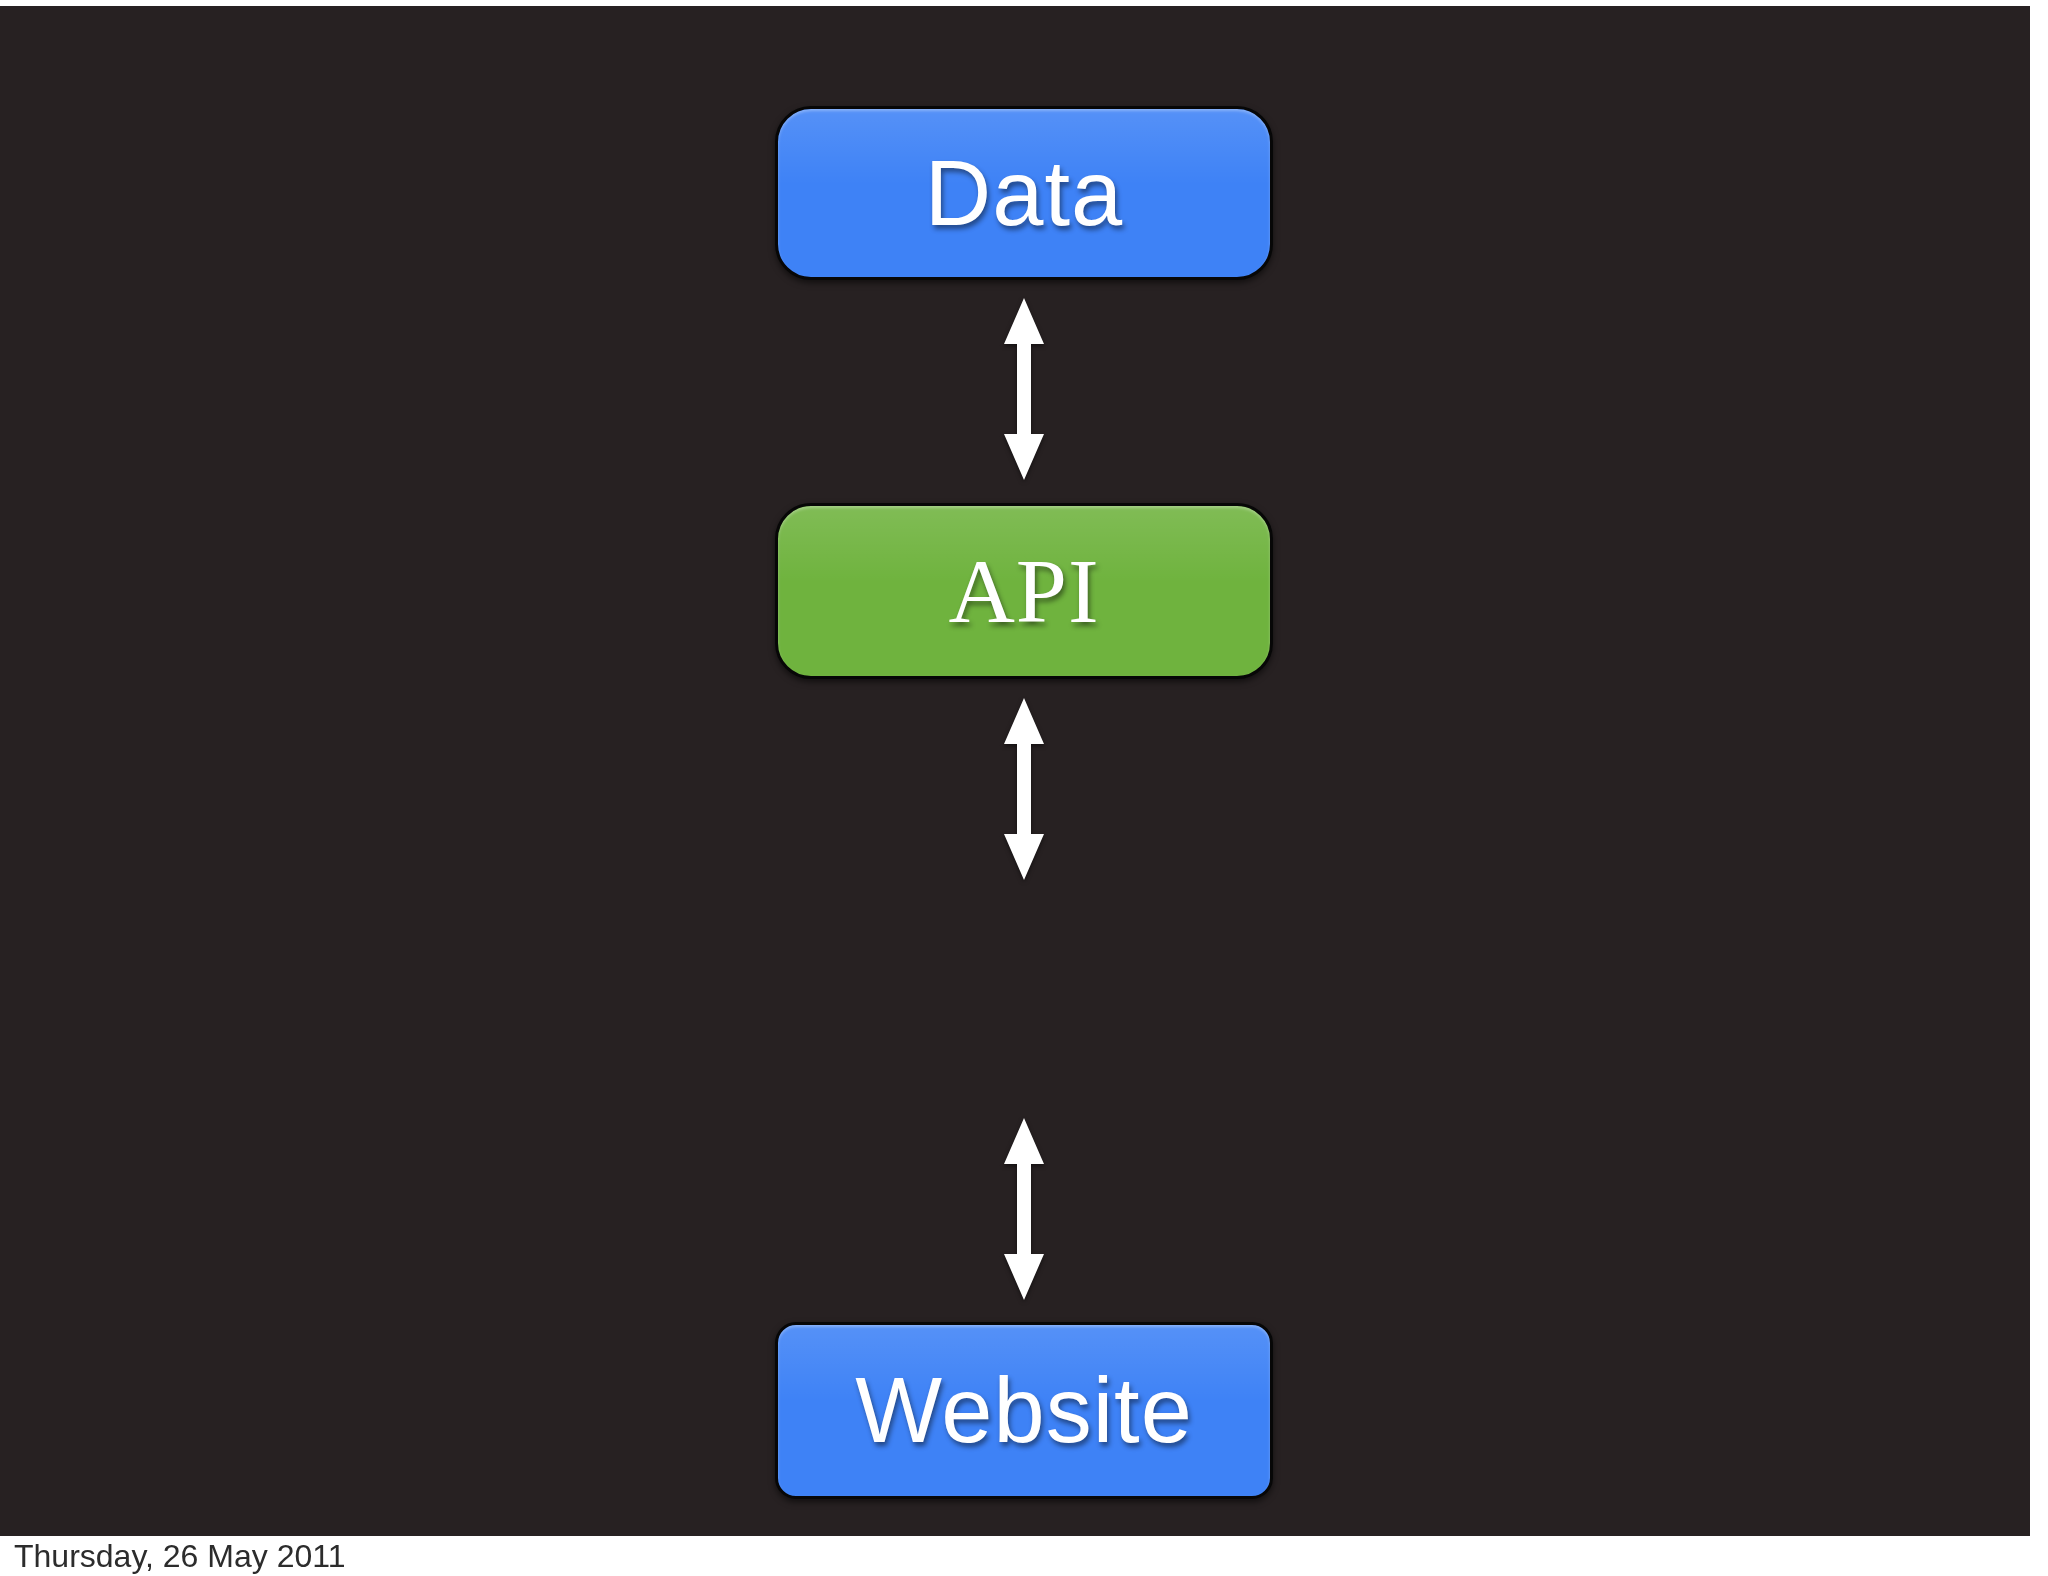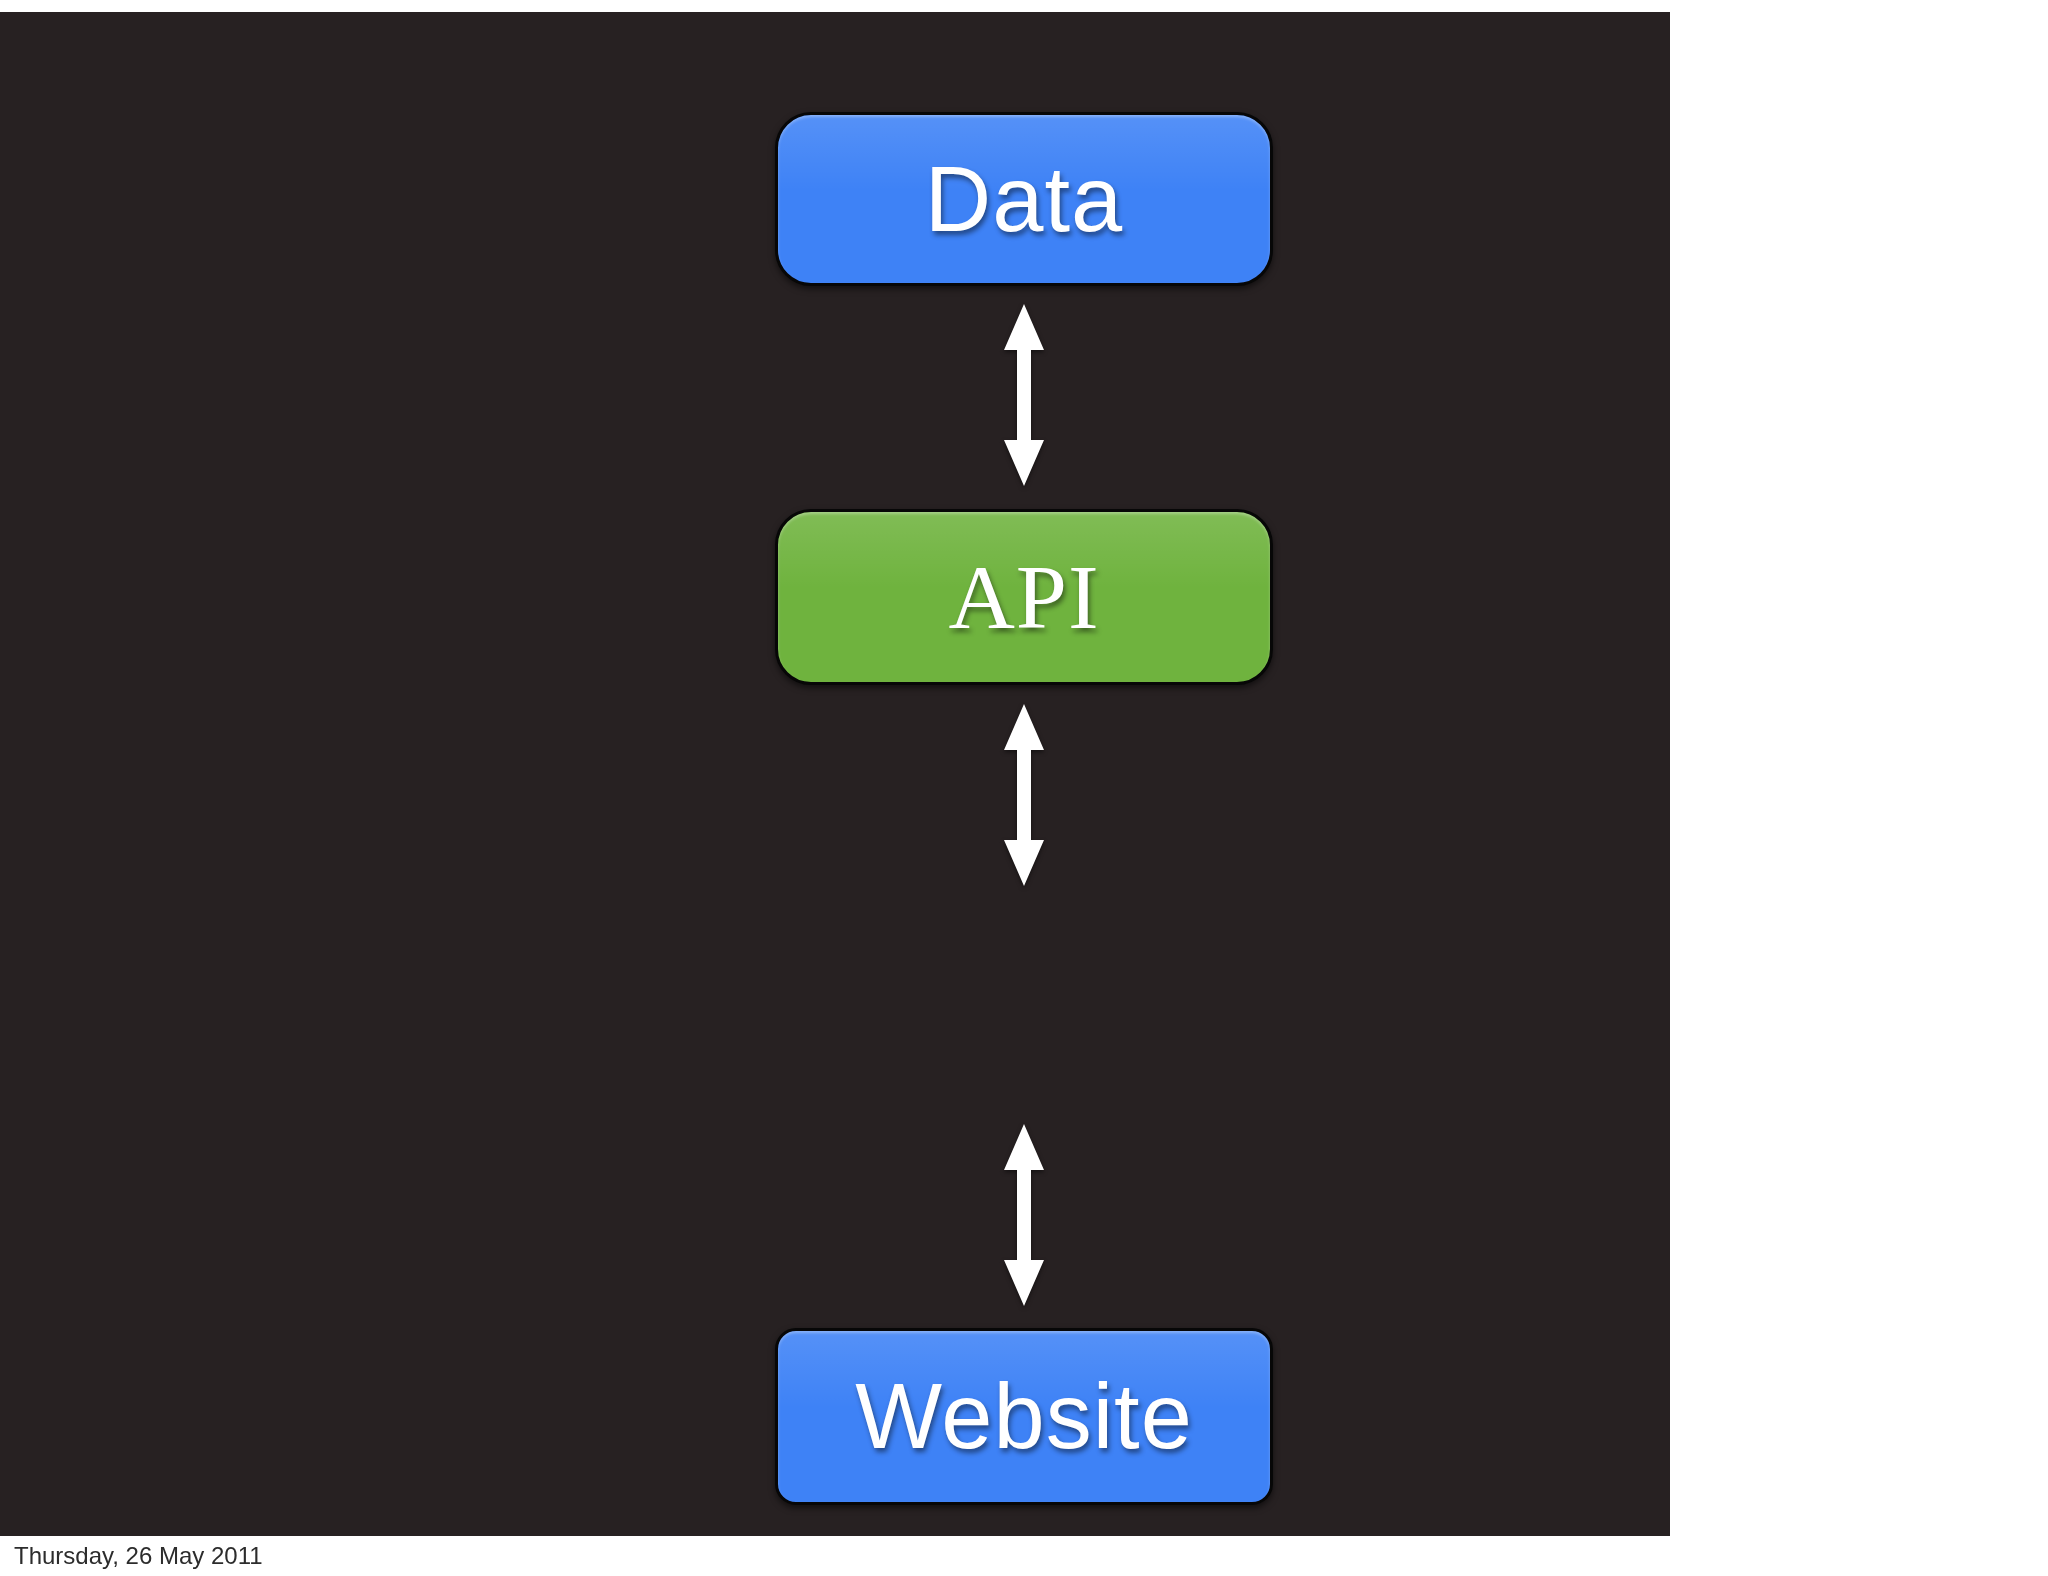--- a/index.html
+++ b/index.html
@@ -10,22 +10,22 @@
   }
   .page {
     position: relative;
     width: 2048px;
     height: 1576px;
     overflow: hidden;
     background: #ffffff;
   }
   .slide {
     position: absolute;
-    left: 0; top: 12px;
-    width: 1670px;
+    left: 0; top: 6px;
+    width: 2030px;
     height: 1534px;
     background: #272122;
     border-bottom: 2px solid #5a5352;
   }
   .node {
     position: absolute;
     display: flex;
     align-items: center;
     justify-content: center;
     border: 3px solid #070707;
@@ -64,21 +64,21 @@
     position: absolute;
     left: 0; top: 1536px;
     width: 2048px;
     height: 40px;
     background: #ffffff;
     display: flex;
     align-items: center;
   }
   .footer .date {
     margin-left: 14px;
-    font-size: 24px;
+    font-size: 32px;
     color: #2c2c2c;
   }
 </style>
 </head>
 <body>
 
 <div class="page">
 
   <div class="slide" style="background-color: rgb(39, 33, 34);">
 

